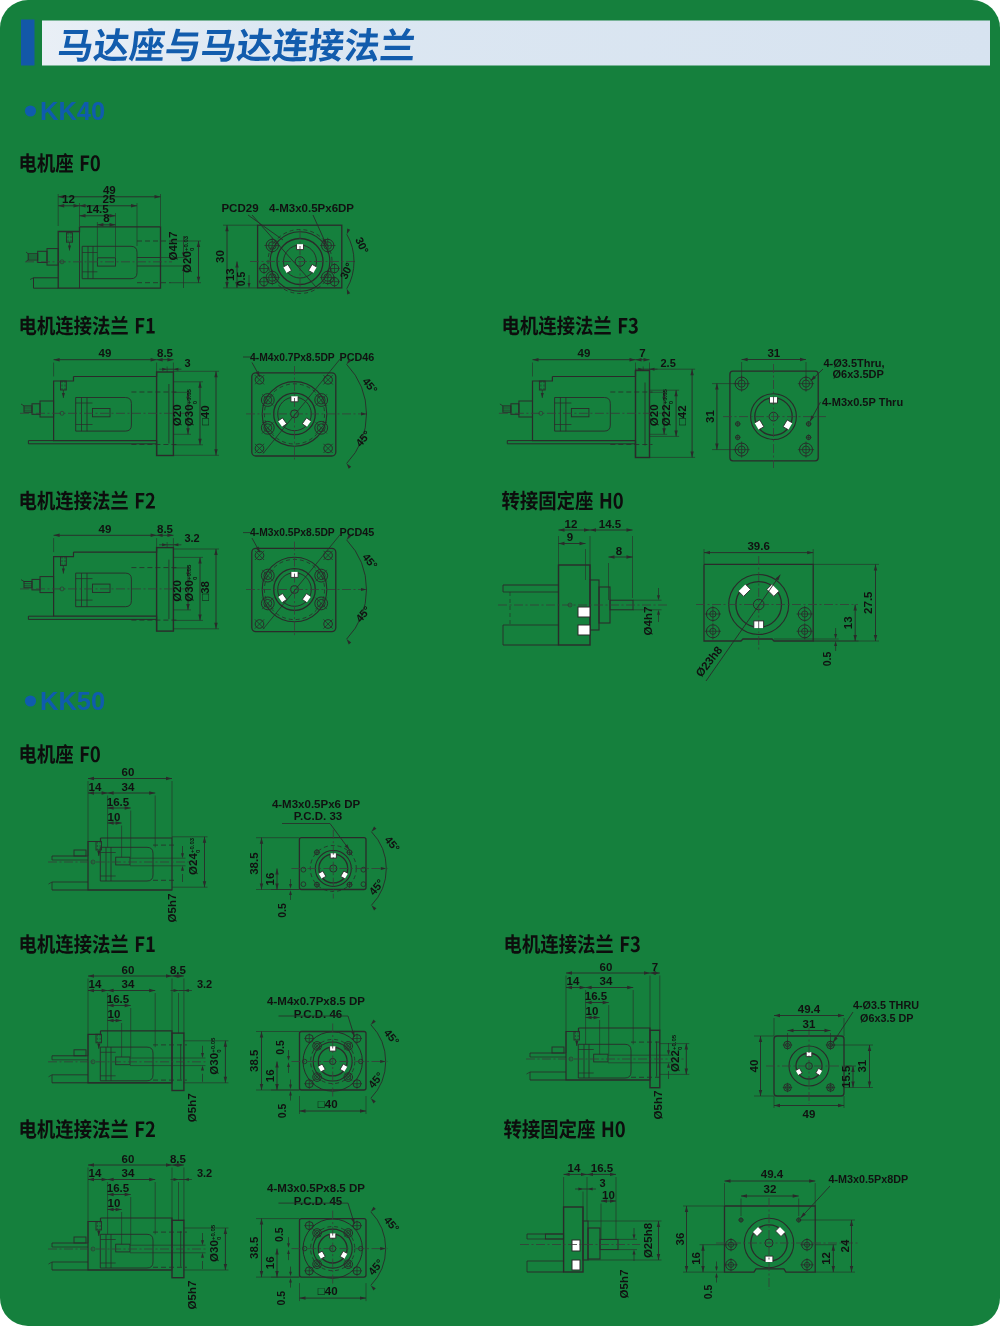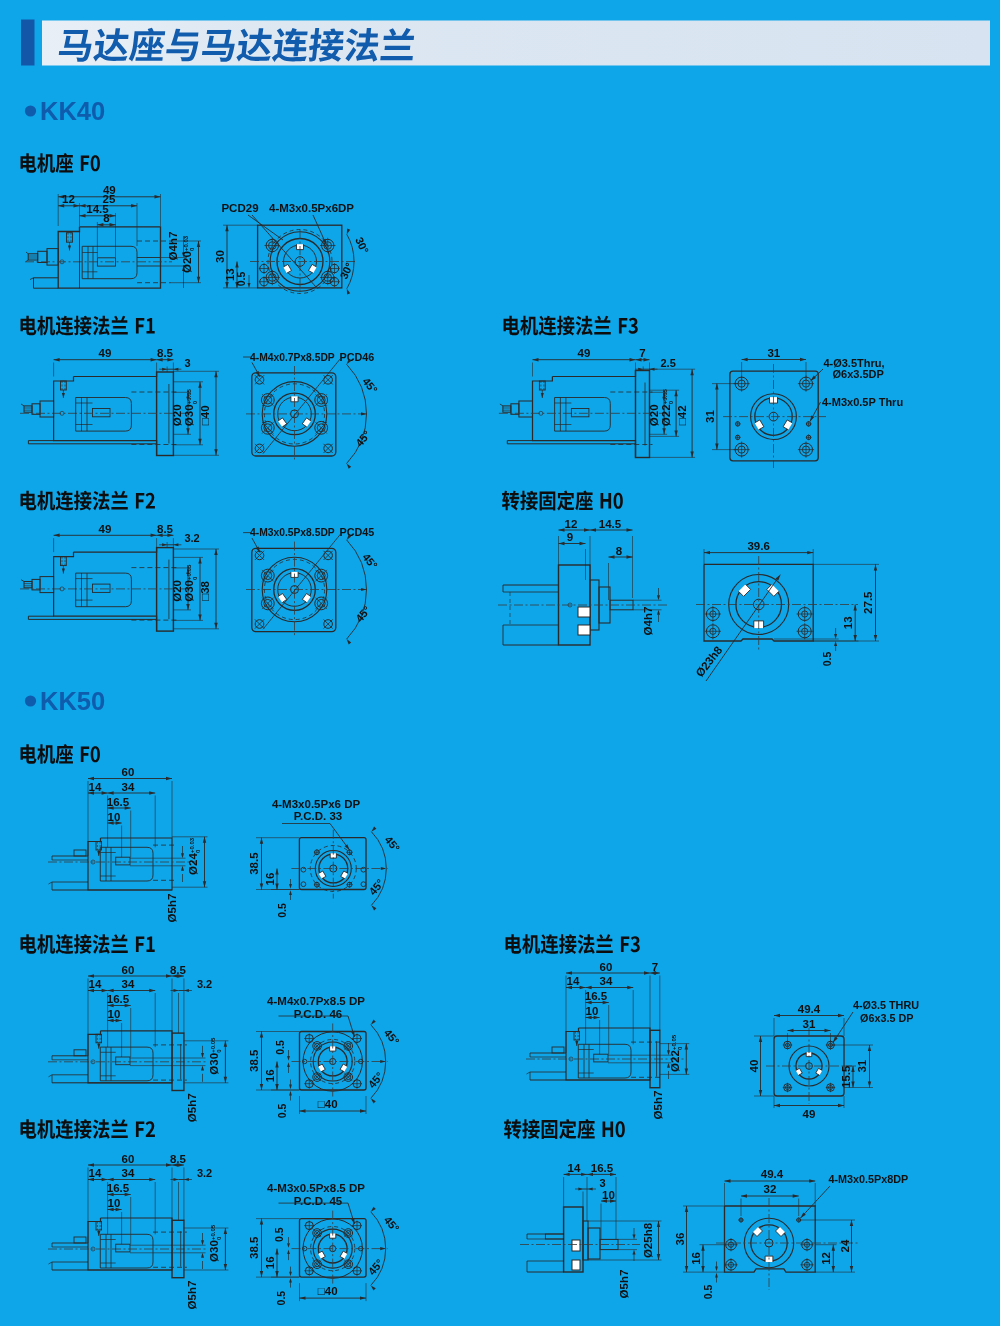--- a/index.html
+++ b/index.html
@@ -1,14 +1,14 @@
 <!DOCTYPE html>
 <html><head><meta charset="utf-8"><style>
 html,body{margin:0;padding:0;background:#fff;}
-#page{position:relative;width:1000px;height:1326px;background:#0ea5e9;overflow:hidden;}
+#page{position:relative;width:1000px;height:1326px;background:#15803d;overflow:hidden;border-radius:28px;}
 </style></head><body>
 <div id="page">
 <svg width="1000" height="1326" viewBox="0 0 1000 1326">
 <defs>
         <linearGradient id="hg" x1="0" y1="0" x2="1" y2="0">
           <stop offset="0" stop-color="#E9EFF6"></stop>
           <stop offset="0.25" stop-color="#DCE7F2"></stop>
           <stop offset="1" stop-color="#D7E3F0"></stop>
         </linearGradient>
       </defs>

